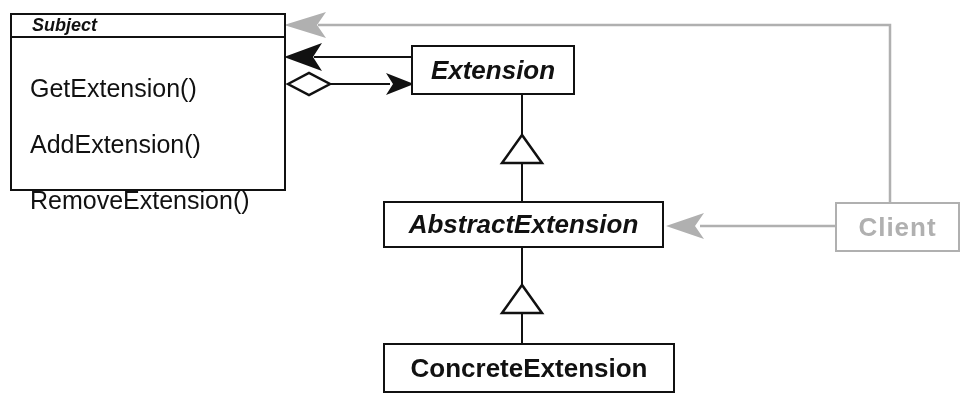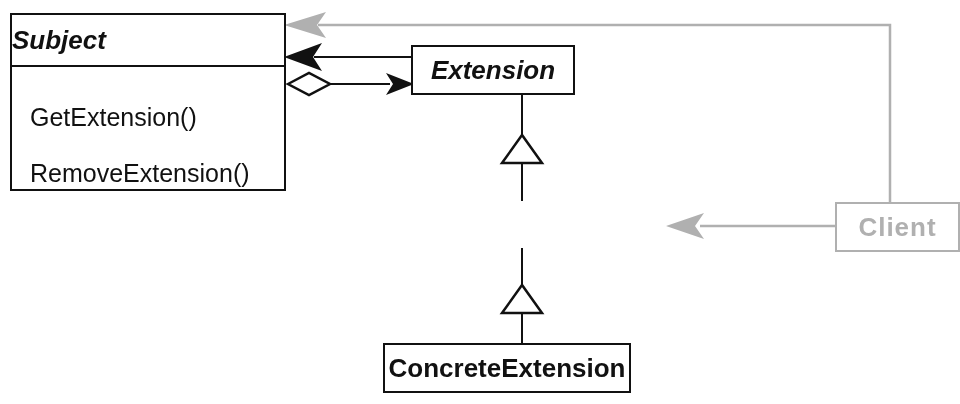--- a/index.html
+++ b/index.html
@@ -32,32 +32,33 @@
 
   .subject{
     left:10px;top:13px;width:276px;height:178px;
     flex-direction:column;align-items:stretch;justify-content:flex-start;
   }
   .subject .titlebar{
     box-sizing:border-box;
     height:56px;
     border-bottom:2px solid var(--c-black);
     display:flex;align-items:center;
-    font-size:26px;font-weight:bold;font-style:italic;
+    padding-left:20px;
+    font-size:18px;font-weight:bold;font-style:italic;
   }
   .subject .methods{
     padding:10px 0 0 18px;
     font-size:25px;font-weight:normal;font-style:normal;
     line-height:32px;
   }
   .subject .methods span{display:block;margin-top:24px;}
 
   .extension{left:411px;top:45px;width:164px;height:50px;}
   .abstractextension{left:383px;top:201px;width:281px;height:47px;}
-  .concreteextension{left:383px;top:343px;width:248px;height:50px;}
+  .concreteextension{left:383px;top:343px;width:292px;height:50px;}
   .client{
     left:835px;top:202px;width:125px;height:50px;
     border-color:var(--c-gray);
     color:var(--c-gray);
     letter-spacing:1px;
   }
 
   
   .ln-black{stroke:var(--c-black);stroke-width:2;fill:none;}
   .ln-gray{stroke:var(--c-gray);stroke-width:2.5;fill:none;}
@@ -95,28 +96,32 @@
     <line class="ln-gray" x1="835" y1="226" x2="700" y2="226"></line>
     <polygon class="head-gray" points="666,226 704,213 695,226 704,239"></polygon>
   </svg>
 
   <div class="cls subject">
     <div class="titlebar">
       <span>Subject</span>
     </div>
     <div class="methods">
       <span>GetExtension()</span>
+      <span>AddExtension()</span>
       <span>RemoveExtension()</span>
     </div>
   </div>
 
   <div class="cls extension">
     <span class="abstract-name">Extension</span>
   </div>
 
+  <div class="cls abstractextension">
+    <span class="abstract-name">AbstractExtension</span>
+  </div>
 
   <div class="cls concreteextension">
     <span>ConcreteExtension</span>
   </div>
 
   <div class="cls client">
     <span>Client</span>
   </div>
 
 </div>

